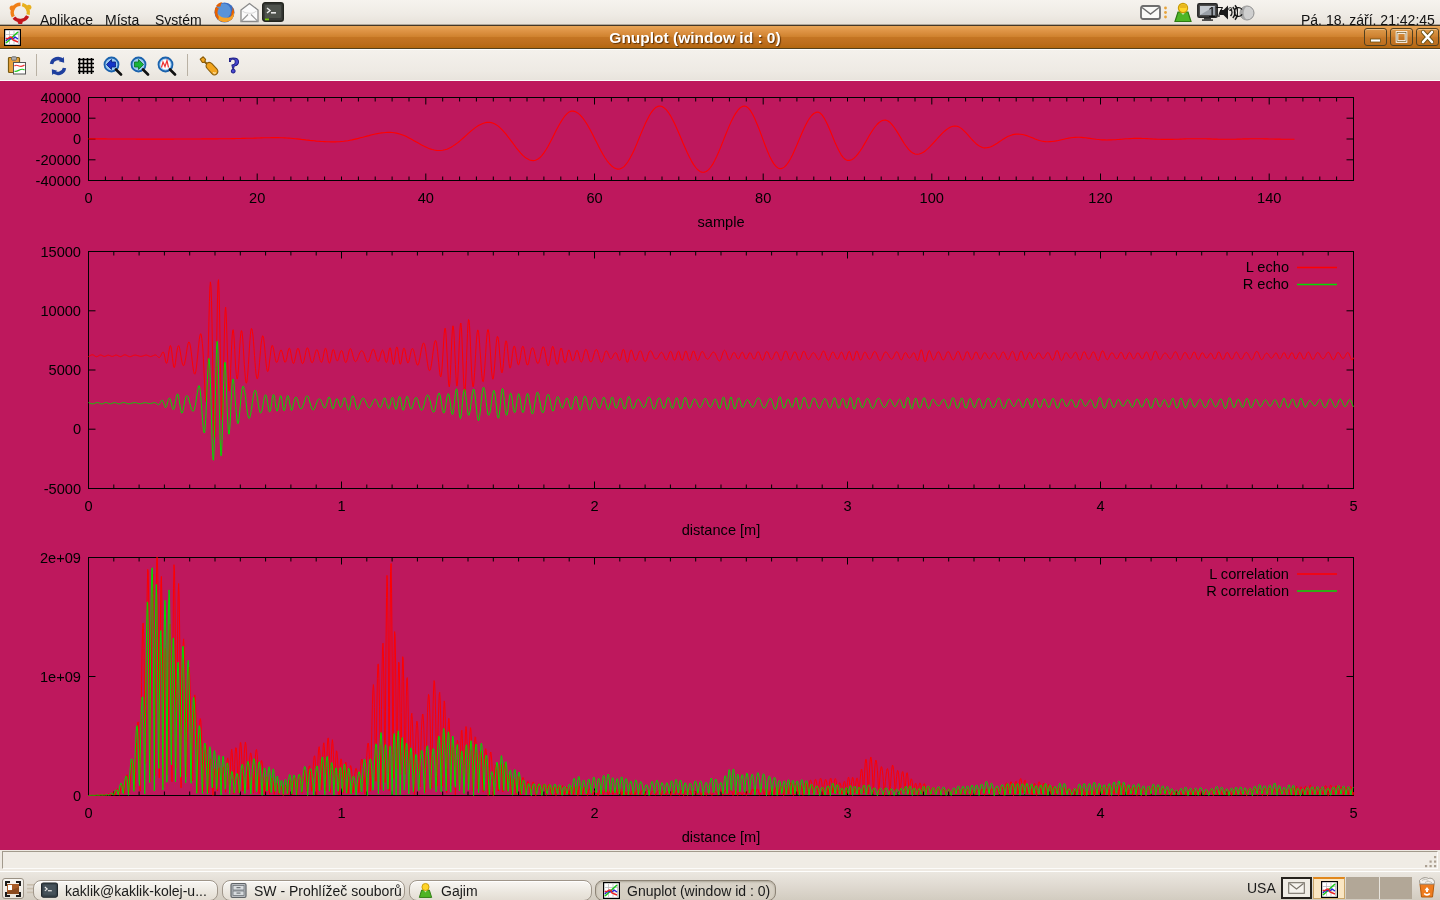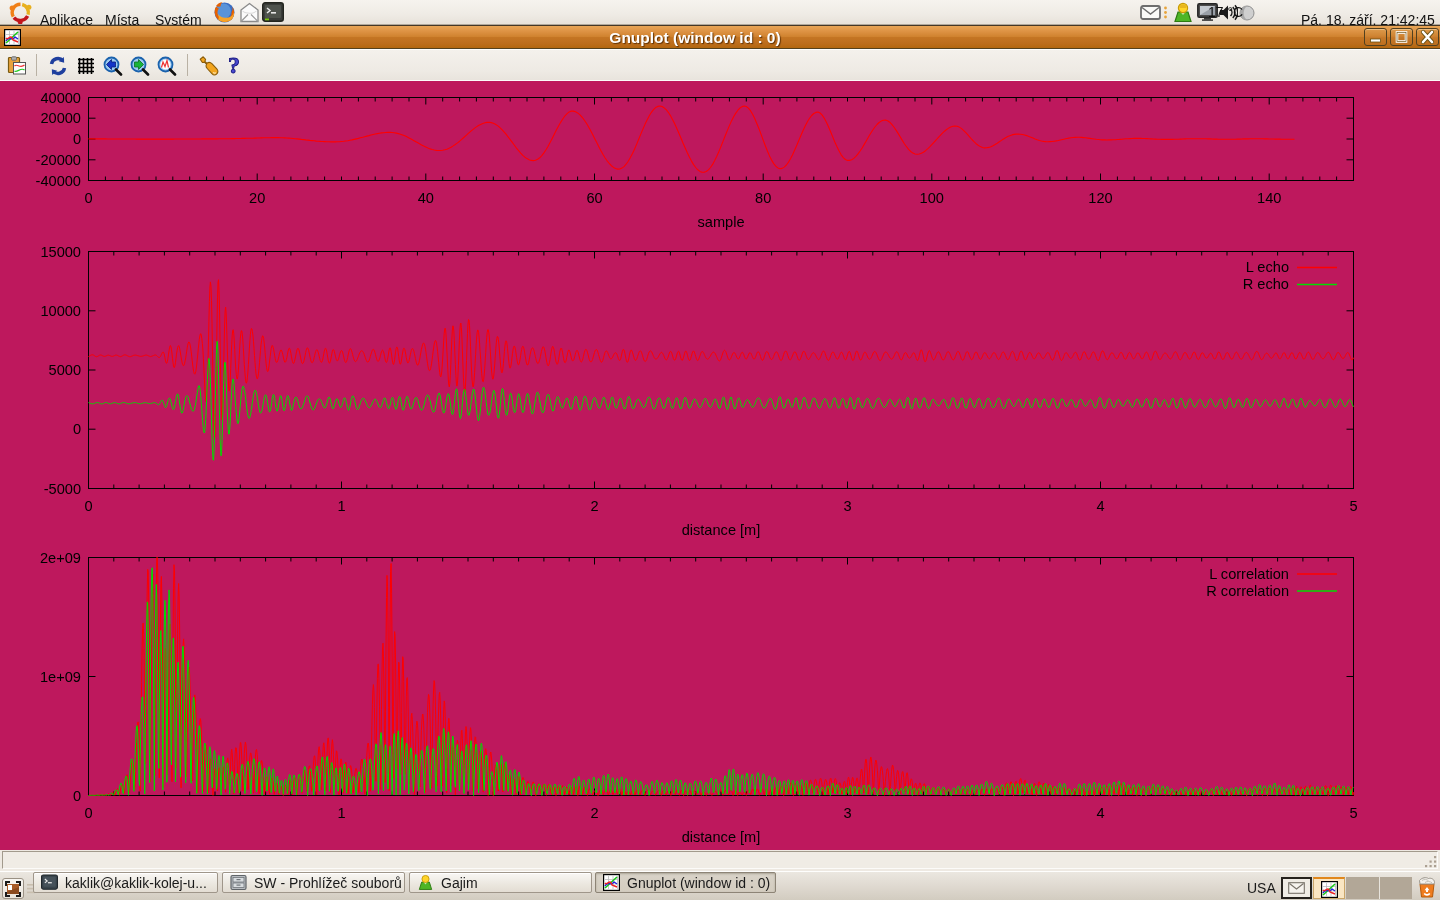--- a/index.html
+++ b/index.html
@@ -25,21 +25,21 @@
   border-bottom:1px solid #fdfcfb; }
 #toolbar svg { position:absolute; top:6px; }
 .tsep { position:absolute; top:4px; width:1px; height:22px; background:#b9b1a4; }
 #canvas { position:absolute; left:0; top:81px; width:1440px; height:769px; background:#be185d; }
 #statusbar { position:absolute; left:0; top:850px; width:1440px; height:21px; background:#eceade; background:#eee9e2; }
 #sbin { position:absolute; left:2px; right:2px; top:1px; bottom:2px;
   border:1px solid; border-color:#a29a8c #fcfbf9 #fcfbf9 #a29a8c; background:#f0ece5; }
 #taskbar { position:absolute; left:0; top:871px; width:1440px; height:29px;
   border-top:1px solid #fefefd;
   background:linear-gradient(180deg,#ebe7e0 0%,#ded8cf 55%,#d2ccc0 100%); }
-.tb { position:absolute; top:0; height:21px; overflow:hidden; border:1px solid #9f968a; border-radius:2px;
+.tb { position:absolute; top:8px; height:21px; overflow:hidden; border:1px solid #9f968a; border-radius:8px;
   background:linear-gradient(180deg,#f9f7f4 0%,#ebe7df 60%,#e3ddd3 100%);
   box-shadow:inset 0 1px 0 #fff; font-size:14px; color:#1a1a1a; }
 .tb span { position:absolute; left:31px; top:0; line-height:20px; white-space:nowrap; }
 .tb svg { position:absolute; left:7px; top:1px; }
 #tb4 { background:linear-gradient(180deg,#d9d3c8 0%,#d3ccbf 100%);
   box-shadow:inset 0 1px 2px rgba(90,80,60,0.35); border-color:#8d8476; }
 .ttxt { position:absolute; top:6px; height:21px; line-height:21px; font-size:14px; color:#1a1a1a; }
 </style></head>
 <body>
 <div id="panel">

